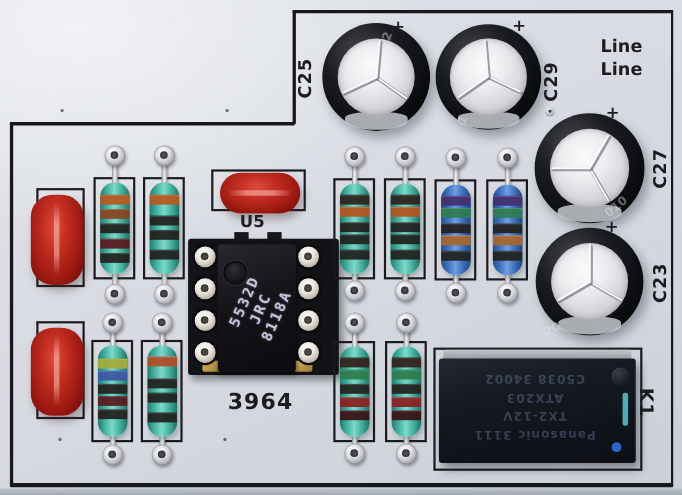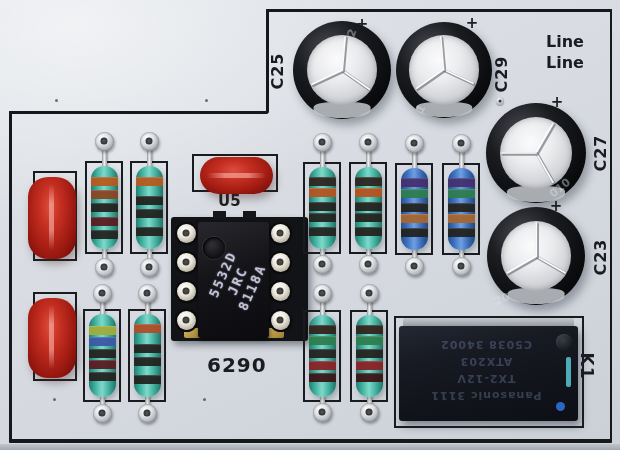--- a/index.html
+++ b/index.html
@@ -133,21 +133,21 @@
       </div>
       <div class="chip" style="left: 198px; top: 222px; width: 71px; height: 116px;"></div>
       <div class="dimple" style="left: 203px; top: 237px; width: 22px; height: 22px;"></div>
     </div>
   <div class="chiptext">
     <div>5532D</div>
     <div>JRC</div>
     <div>8118A</div>
   </div>
   <div class="slabel" style="left:218px;top:192px;font-size:15px;">U5</div>
-  <div class="slabel" style="left:207px;top:353px;font-size:20px;letter-spacing:1px;">6290</div>
+  <div class="slabel" style="left:207px;top:353px;font-size:20px;letter-spacing:1px;">3964</div>
 
   <div id="relay-layer">
       <div class="outline-box" style="left: 394px; top: 316px; width: 190px; height: 112px;"></div>
       <div class="relay-topface" style="left: 403px; top: 318px; width: 171px; height: 12px;"></div>
       <div class="relay-body" style="left: 399px; top: 326px; width: 179px; height: 95px;"></div>
       <div class="relay-circle" style="left: 556px; top: 334px;"></div>
       <div class="relay-stripe" style="left: 566px; top: 357px;"></div>
       <div class="relay-dot" style="left: 556px; top: 402px;"></div>
     </div>
   <div class="relay-print">

